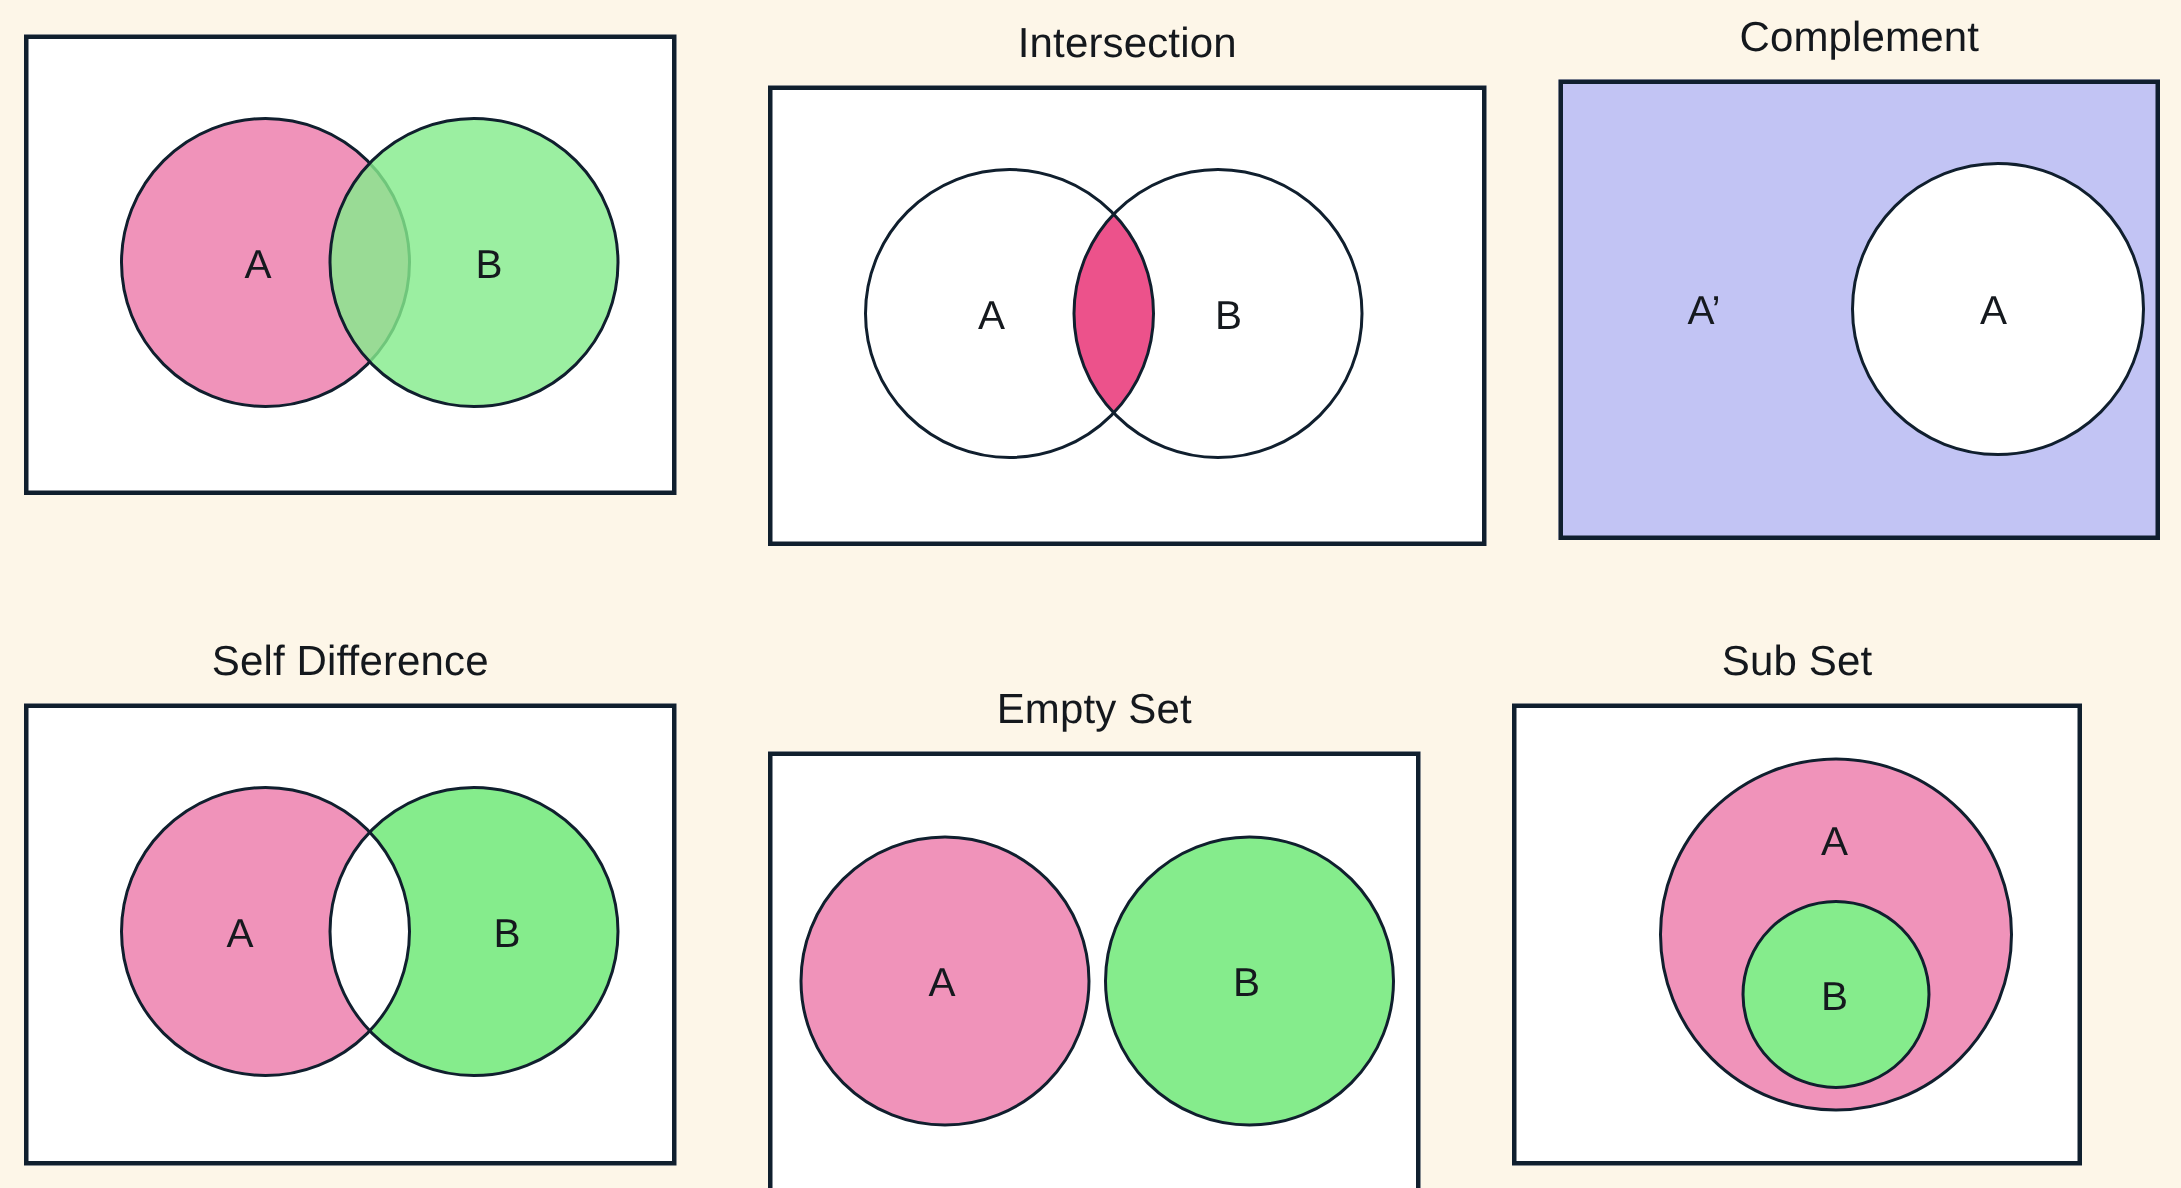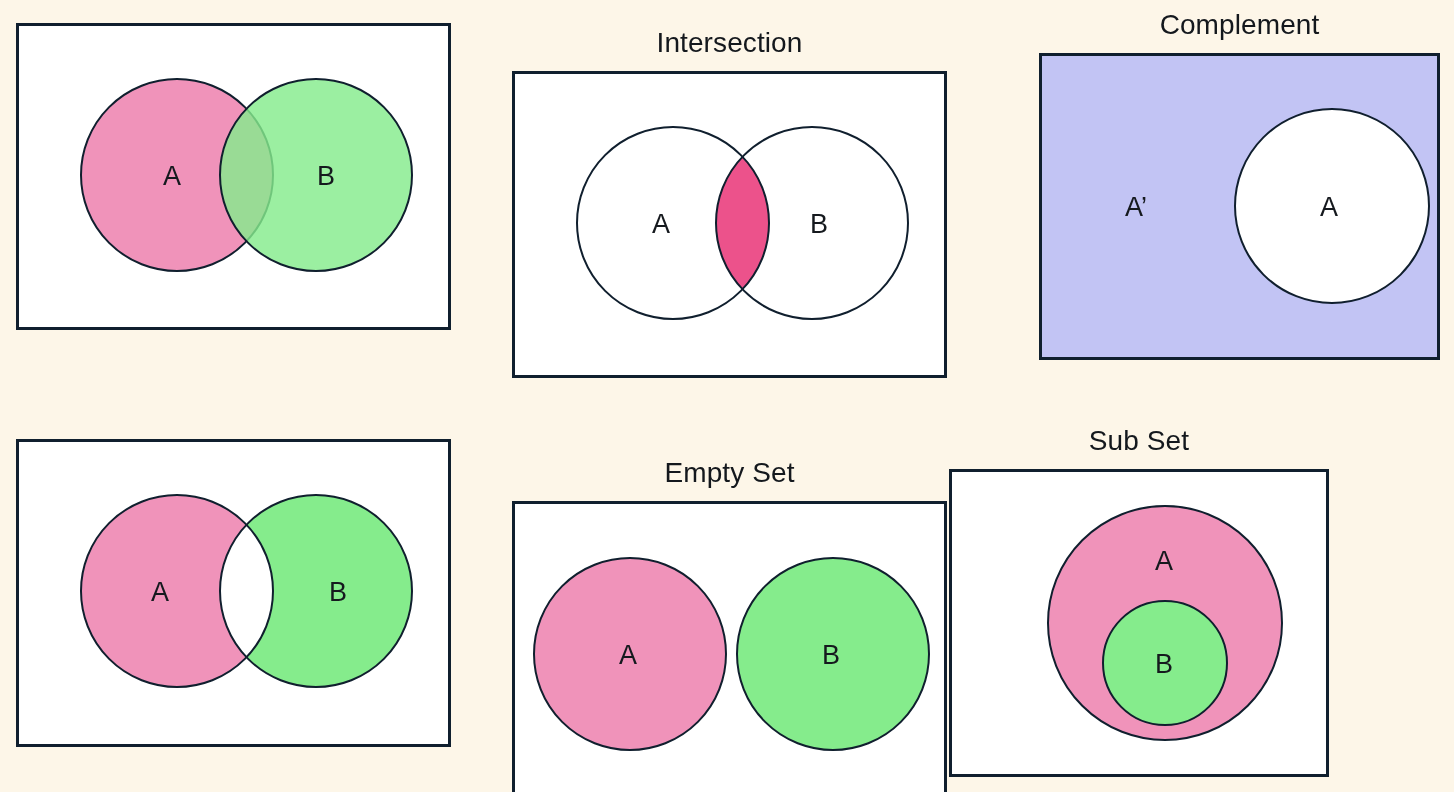--- a/index.html
+++ b/index.html
@@ -41,25 +41,25 @@
     margin-top: 13px;
   }
   .panel-figure.filled-universe {
     background: #c2c4f4;
   }
   .panel-figure svg {
     display: block;
   }
   
   #panel-union      { left: 16px;   top: 10px;  width: 435px; }
-  #panel-intersection { left: 512px; top: 28px;  width: 435px; }
+  #panel-intersection { left: 512px; top: 14px;  width: 479px; }
   #panel-complement { left: 1008px; top: 10px;  width: 432px; padding-left: 31px; }
   #panel-self-difference { left: 16px;  top: 426px; width: 435px; }
   #panel-empty-set  { left: 512px;  top: 426px; width: 435px; margin-top: 32px; }
-  #panel-sub-set    { left: 949px; top: 426px; width: 380px; }
+  #panel-sub-set    { left: 1008px; top: 426px; width: 380px; }
 
   .fig-row1 { height: 307px; }
   .fig-row2 { height: 308px; }
 
   .set-label {
     font-family: "Liberation Sans", sans-serif;
     font-size: 27px;
     fill: #15191e;
   }
 </style>
@@ -106,20 +106,21 @@
     <div class="panel-figure fig-row1 filled-universe">
       <svg viewBox="0 0 426 301" width="426" height="301">
         <circle cx="290" cy="150" r="97" fill="#ffffff" stroke="#101f2e" stroke-width="2"></circle>
         <text class="set-label" x="83" y="160">A’</text>
         <text class="set-label" x="278" y="160">A</text>
       </svg>
     </div>
   </div>
 
   <div class="panel" id="panel-self-difference">
+    <div class="panel-title">Self Difference</div>
     <div class="panel-figure fig-row2">
       <svg viewBox="0 0 429 302" width="429" height="302">
         <defs>
           <clipPath id="clip-sd-a">
             <circle cx="158" cy="149" r="96"></circle>
           </clipPath>
         </defs>
         <circle cx="158" cy="149" r="96" fill="#f093ba" stroke="none"></circle>
         <circle cx="297" cy="149" r="96" fill="#85ec8c" stroke="none"></circle>
         <g clip-path="url(#clip-sd-a)">

